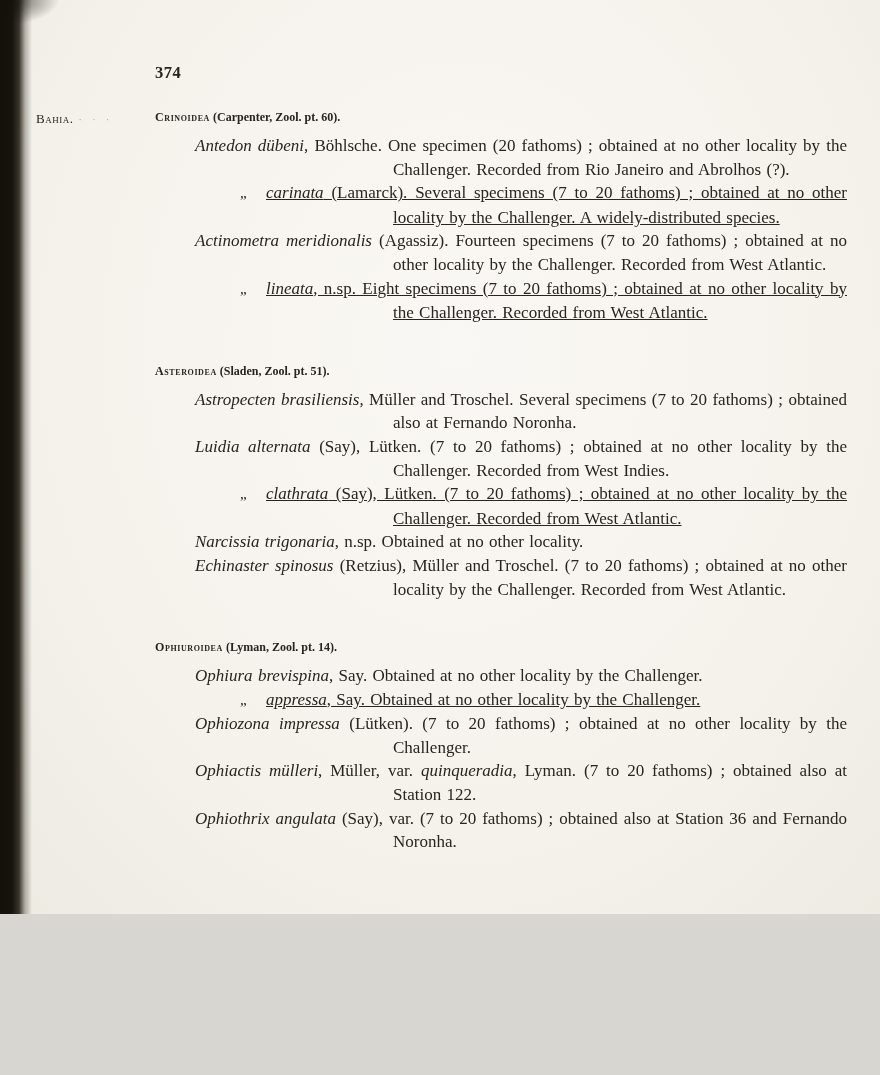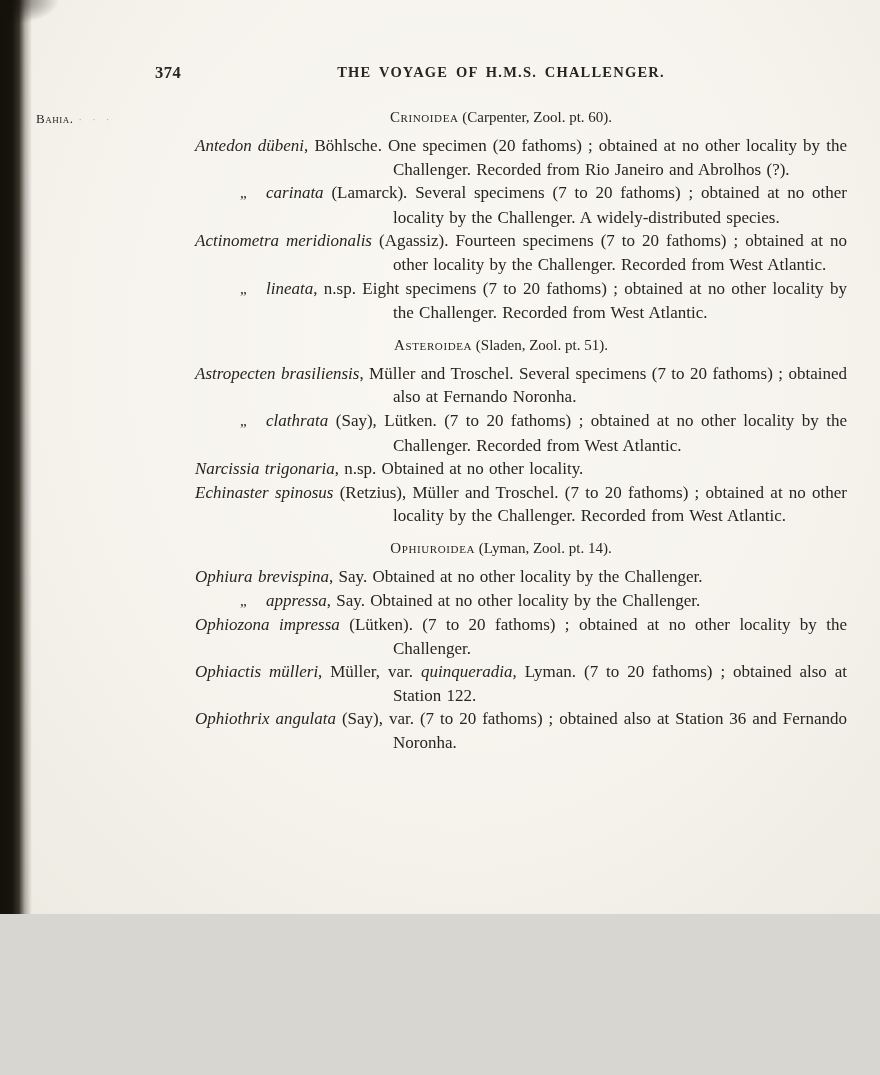--- a/index.html
+++ b/index.html
@@ -41,69 +41,68 @@
   }
   .margin-note {
     position: absolute; left: 36px; top: 111px;
     font-size: 13px; white-space: nowrap;
   }
   .margin-note-text { font-variant: small-caps; letter-spacing: .5px; font-family: Liberation Serif, serif; }
   .margin-note-dots { opacity: .4; font-size: 10px; letter-spacing: 4px; margin-left: 5px; }
   .content {
     position: absolute; left: 155px; top: 105px; width: 692px;
   }
-  .section { margin-top: 8px; }
+  .section { margin-top: 34px; }
   .section:first-child { margin-top: 0; }
   .section-heading {
-    font-size: 15px; font-weight: 400; line-height: 24px;
+    font-size: 12px; font-weight: 700; line-height: 24px;
     margin: 0 0 5px 0;
-    text-align: center;
   }
   .taxon-name { font-variant: small-caps; letter-spacing: .6px; }
   .entry {
     font-size: 17px; line-height: 23.6px;
     text-align: justify;
     padding-left: 238px; text-indent: -198px;
     margin: 0;
     word-spacing: .06em;
   }
-  .entry.ditto-entry { text-indent: -153px; }
+  .entry.ditto-entry { text-indent: -153px; text-decoration: underline; }
   .species-name { font-style: italic; }
   .ditto {
     display: inline-block; width: 26px;
     font-size: 15px; text-indent: 0;
   }
 </style>
 </head>
 <body>
 
 <div class="page">
   <div class="scan-edge"></div>
   <div class="scan-corner"></div>
 
   <header class="page-header">
     <span class="page-number">374</span>
-    <span class="running-title">THE VOYAGE OF H.M.S. CHALLENGER.</span>
   </header>
 
   <aside class="margin-note">
     <span class="margin-note-text">Bahia.</span><span class="margin-note-dots">· · ·</span>
   </aside>
 
   <main class="content">
       <section class="section">
         <h2 class="section-heading"><span class="taxon-name">Crinoidea</span><span> (Carpenter, Zool. pt. 60).</span></h2>
         <p class="entry"><span class="species-name">Antedon dübeni</span><span>, Böhlsche.  One specimen (20 fathoms) ; obtained at no other locality by the Challenger.  Recorded from Rio Janeiro and Abrolhos (?).</span></p>
         <p class="entry ditto-entry"><span class="ditto">„</span><span class="species-name">carinata</span><span> (Lamarck).  Several specimens (7 to 20 fathoms) ; obtained at no other locality by the Challenger.  A widely-distributed species.</span></p>
         <p class="entry"><span class="species-name">Actinometra meridionalis</span><span> (Agassiz).  Fourteen specimens (7 to 20 fathoms) ; obtained at no other locality by the Challenger.  Recorded from West Atlantic.</span></p>
         <p class="entry ditto-entry"><span class="ditto">„</span><span class="species-name">lineata</span><span>, n.sp.  Eight specimens (7 to 20 fathoms) ; obtained at no other locality by the Challenger.  Recorded from West Atlantic.</span></p>
       </section>
       <section class="section">
         <h2 class="section-heading"><span class="taxon-name">Asteroidea</span><span> (Sladen, Zool. pt. 51).</span></h2>
         <p class="entry"><span class="species-name">Astropecten brasiliensis</span><span>, Müller and Troschel.  Several specimens (7 to 20 fathoms) ; obtained also at Fernando Noronha.</span></p>
+        <p class="entry"><span class="species-name">Luidia alternata</span><span> (Say), Lütken.  (7 to 20 fathoms) ; obtained at no other locality by the Challenger.  Recorded from West Indies.</span></p>
         <p class="entry ditto-entry"><span class="ditto">„</span><span class="species-name">clathrata</span><span> (Say), Lütken.  (7 to 20 fathoms) ; obtained at no other locality by the Challenger.  Recorded from West Atlantic.</span></p>
         <p class="entry"><span class="species-name">Narcissia trigonaria</span><span>, n.sp.  Obtained at no other locality.</span></p>
         <p class="entry"><span class="species-name">Echinaster spinosus</span><span> (Retzius), Müller and Troschel.  (7 to 20 fathoms) ; obtained at no other locality by the Challenger.  Recorded from West Atlantic.</span></p>
       </section>
       <section class="section">
         <h2 class="section-heading"><span class="taxon-name">Ophiuroidea</span><span> (Lyman, Zool. pt. 14).</span></h2>
         <p class="entry"><span class="species-name">Ophiura brevispina</span><span>, Say.  Obtained at no other locality by the Challenger.</span></p>
         <p class="entry ditto-entry"><span class="ditto">„</span><span class="species-name">appressa</span><span>, Say.  Obtained at no other locality by the Challenger.</span></p>
         <p class="entry"><span class="species-name">Ophiozona impressa</span><span> (Lütken).  (7 to 20 fathoms) ; obtained at no other locality by the Challenger.</span></p>
         <p class="entry"><span class="species-name">Ophiactis mülleri</span><span>, Müller, var. </span><span class="species-name">quinqueradia</span><span>, Lyman.  (7 to 20 fathoms) ; obtained also at Station 122.</span></p>

